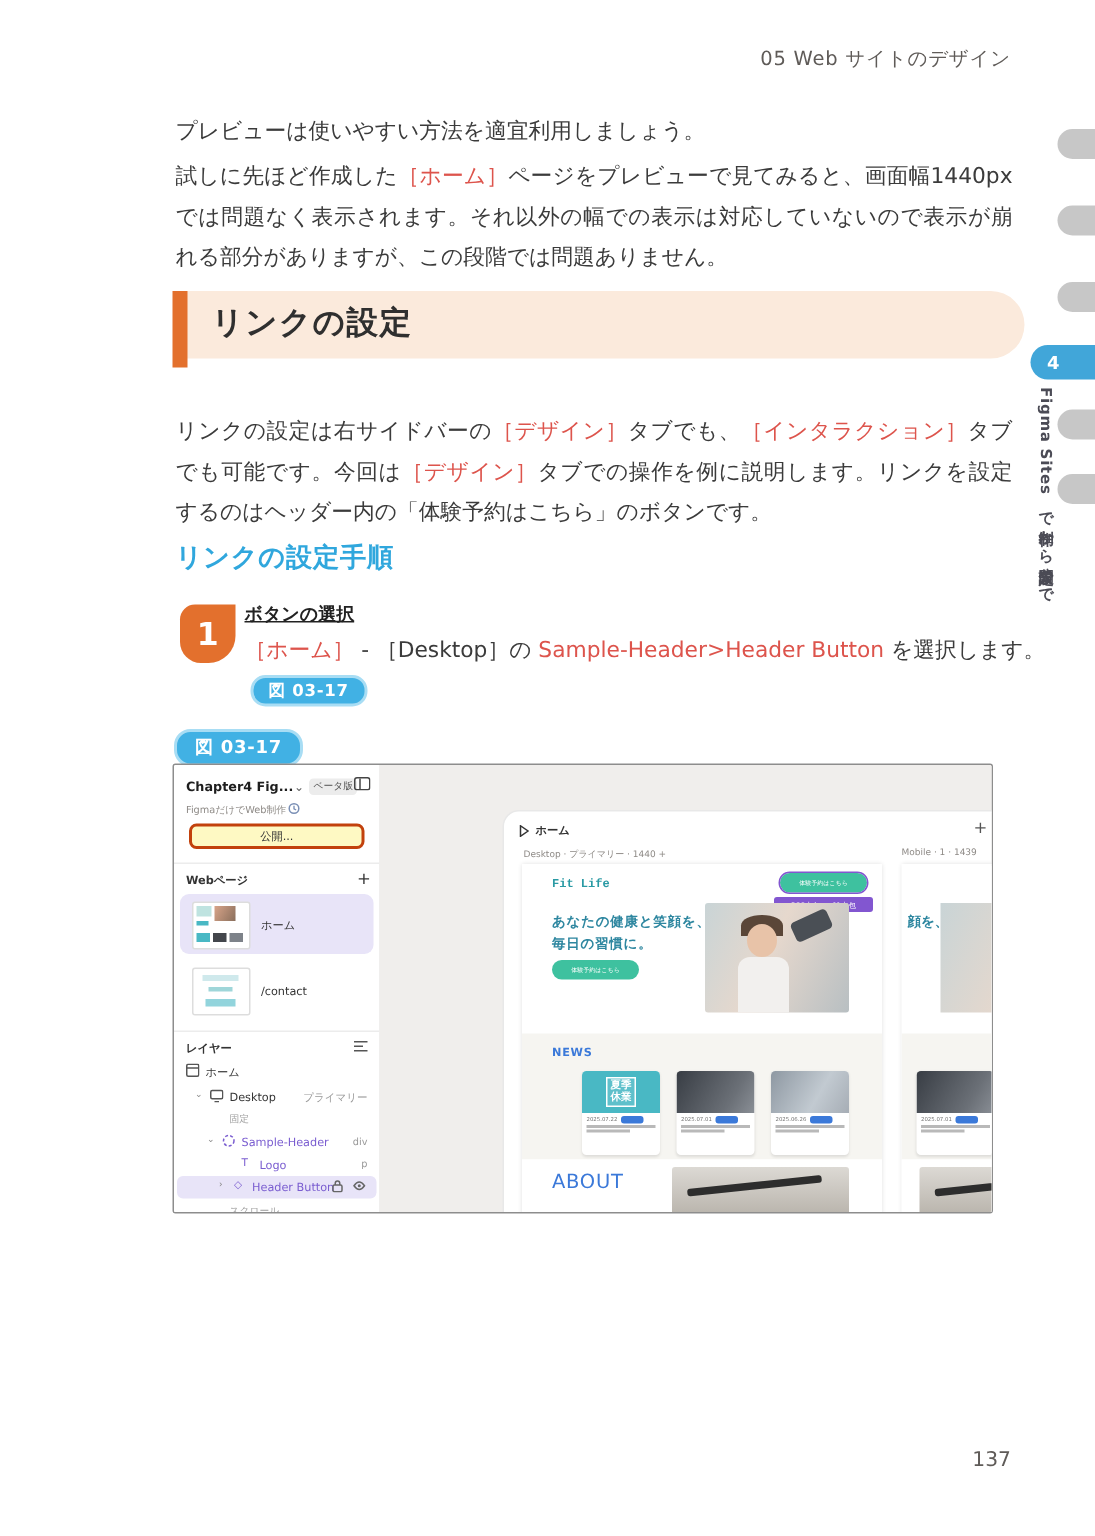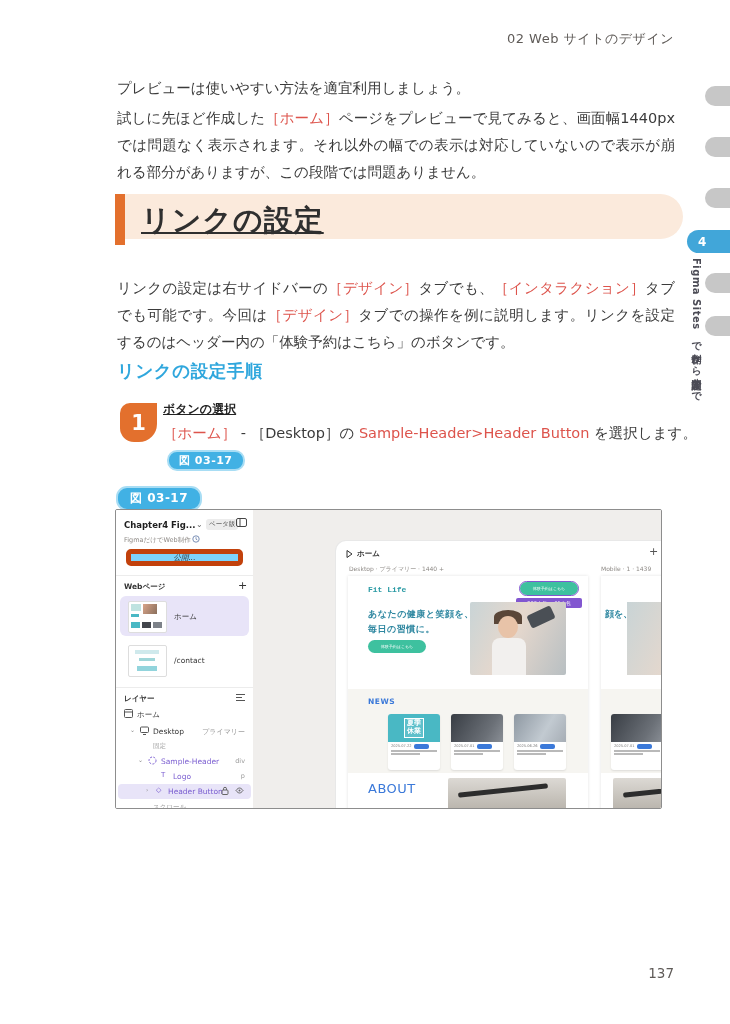--- a/index.html
+++ b/index.html
@@ -10,21 +10,21 @@
   .page-number{top:965px;right:56px;font-size:13.5px;color:#5f5b58;}
   
   .para{left:117px;width:558px;font-size:14.5px;line-height:1.88;text-align:justify;color:#3b3b3b;}
   .p1{top:60px;}
   .p2{top:90px;}
   .p3{top:260px;}
   .red{color:#dd544c;}
   
   .sec-bg{top:194px;left:124px;width:559px;height:45px;background:#fbeadc;border-radius:0 23px 23px 0;}
   .sec-bar{top:194px;left:115px;width:10px;height:51px;background:#e3702d;}
-  .sec-title{top:201px;left:141px;font-size:29px;font-weight:bold;color:#2f2f2f;letter-spacing:1px;text-decoration:underline;}
+  .sec-title{top:201px;left:141px;font-size:21px;font-weight:bold;color:#2f2f2f;letter-spacing:1px;}
   
   .sub-title{top:359px;left:117px;font-size:17.5px;font-weight:bold;color:#30a7dd;letter-spacing:.5px;}
   .step-badge{top:403px;left:120px;width:37px;height:39px;background:#e3702d;border-radius:10px 0 18px 14px;color:#fff;font-size:21px;font-weight:bold;display:flex;align-items:center;justify-content:center;}
   .step-title{top:401px;left:163px;font-size:12px;font-weight:bold;color:#222;text-decoration:underline;}
   .step-text{top:424px;left:163px;font-size:14.5px;color:#3b3b3b;}
   .fig-ref{top:450px;left:167px;background:#41b1e4;border:2px solid #a8ddf4;color:#fff;font-size:11px;font-weight:bold;border-radius:10px;padding:1px 10px;letter-spacing:.5px;}
   .fig-label{top:486px;left:116px;background:#41b1e4;border:2px solid #a8ddf4;color:#fff;font-size:12px;font-weight:bold;border-radius:11px;padding:2px 12px;letter-spacing:.5px;}
   
   .edge-pill{left:705px;width:25px;height:20px;background:#c7c7c7;border-radius:10px 0 0 10px;}
   .edge-tab{left:687px;width:43px;height:23px;background:#41a6d9;border-radius:12px 0 0 12px;color:#fff;font-size:12px;font-weight:bold;display:flex;align-items:center;padding-left:11px;box-sizing:border-box;}
@@ -32,21 +32,21 @@
   
   .figure{top:509px;left:115px;width:547px;height:300px;border:1px solid #8d8d8d;background:#fff;box-sizing:border-box;overflow:hidden;border-radius:2px;}
   .fg{position:absolute;}
   .sidebar{left:0;top:0;width:137px;height:300px;background:#fff;border-right:1px solid #e4e4e4;}
   .sb-title{left:8px;top:10px;font-size:8.5px;font-weight:bold;color:#1e1e1e;}
   .sb-chev{left:80px;top:10px;font-size:8px;color:#666;}
   .sb-beta{left:90px;top:9px;background:#ececec;border-radius:3px;font-size:6.5px;color:#555;padding:1px 3px;}
   .sb-panel-icon{left:120px;top:8px;}
   .sb-sub{left:8px;top:26px;font-size:6.5px;color:#8e8a86;}
   .sb-clock{left:76px;top:25px;}
-  .sb-publish{left:10px;top:39px;width:117px;height:17px;border:5px solid #c2410c;border-radius:5px;font-size:7.5px;color:#333;display:flex;align-items:center;justify-content:center;background:#7dd3fc;box-sizing:border-box;font-style:italic;}
+  .sb-publish{left:10px;top:39px;width:117px;height:17px;border:2px solid #c2410c;border-radius:5px;font-size:7.5px;color:#333;display:flex;align-items:center;justify-content:center;background:#fef9c3;box-sizing:border-box;}
   .sb-div1{left:0;top:65px;width:137px;height:1px;background:#ececec;}
   .sb-weblabel{left:8px;top:72px;font-size:7.5px;font-weight:bold;color:#333;}
   .sb-plus{left:122px;top:69px;font-size:11px;color:#333;}
   .pg-item{left:4px;width:129px;height:40px;border-radius:6px;}
   .pg-sel{background:#e8e4f8;}
   .pg-thumb{left:8px;top:5px;width:37px;height:30px;background:#fff;border:1px solid #ddd;border-radius:2px;position:absolute;overflow:hidden;}
   .pg-name{left:54px;top:16px;font-size:7.5px;color:#333;position:absolute;}
   .sb-div2{left:0;top:177px;width:137px;height:1px;background:#ececec;}
   .sb-layerlabel{left:8px;top:184px;font-size:7.5px;font-weight:bold;color:#333;}
   .layers-icon{left:120px;top:183px;}
@@ -98,21 +98,21 @@
   .about-photo{left:100px;top:5px;width:118px;height:32px;background:linear-gradient(180deg,#dcd9d4,#b9b4ac);border-radius:2px;}
   .about-photo:before{content:"";position:absolute;left:10px;top:10px;width:90px;height:5px;background:#2d2d2d;transform:rotate(-6deg);border-radius:2px;}
   .m-headline{left:4px;top:32px;font-size:9px;font-weight:bold;color:#2e87a0;}
   .m-photo{left:26px;top:26px;width:40px;height:73px;background:linear-gradient(115deg,#c9d4d6,#e6d8cd);}
   .m-card{left:10px;top:25px;width:52px;height:56px;background:#fff;border-radius:3px;box-shadow:0 1px 2px rgba(0,0,0,.1);overflow:hidden;position:absolute;}
   svg{display:block;}
 </style>
 </head>
 <body>
 
-<div class="abs page-header">02 Web サイトのデザイン</div>
+<div class="abs page-header">05 Web サイトのデザイン</div>
 <div class="abs page-number">137</div>
 
 <p class="abs para p1">プレビューは使いやすい方法を適宜利用しましょう。</p>
 
 <p class="abs para p2"><span>試しに先ほど作成した</span><span class="red">［ホーム］</span><span>ページをプレビューで見てみると、画面幅1440pxでは問題なく表示されます。それ以外の幅での表示は対応していないので表示が崩れる部分がありますが、この段階では問題ありません。</span></p>
 
 <div class="abs sec-bg"></div>
 <div class="abs sec-bar"></div>
 <div class="abs sec-title">リンクの設定</div>
 

